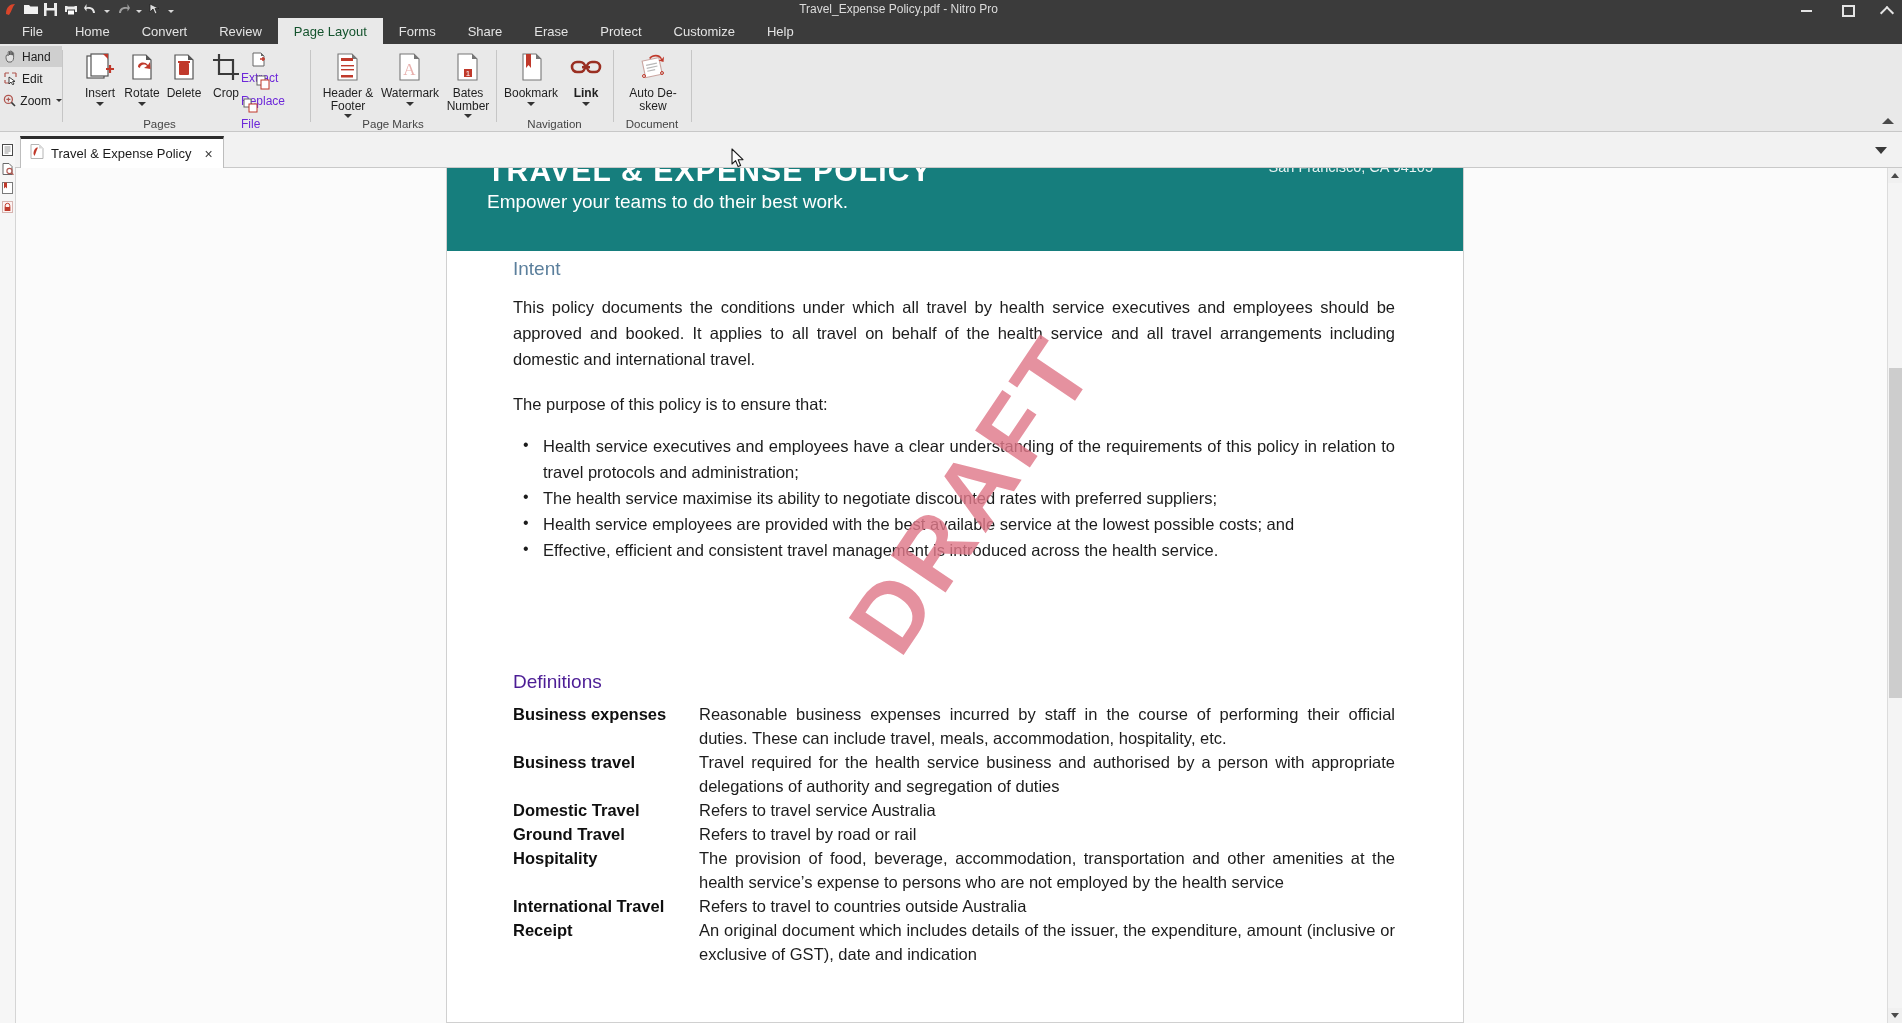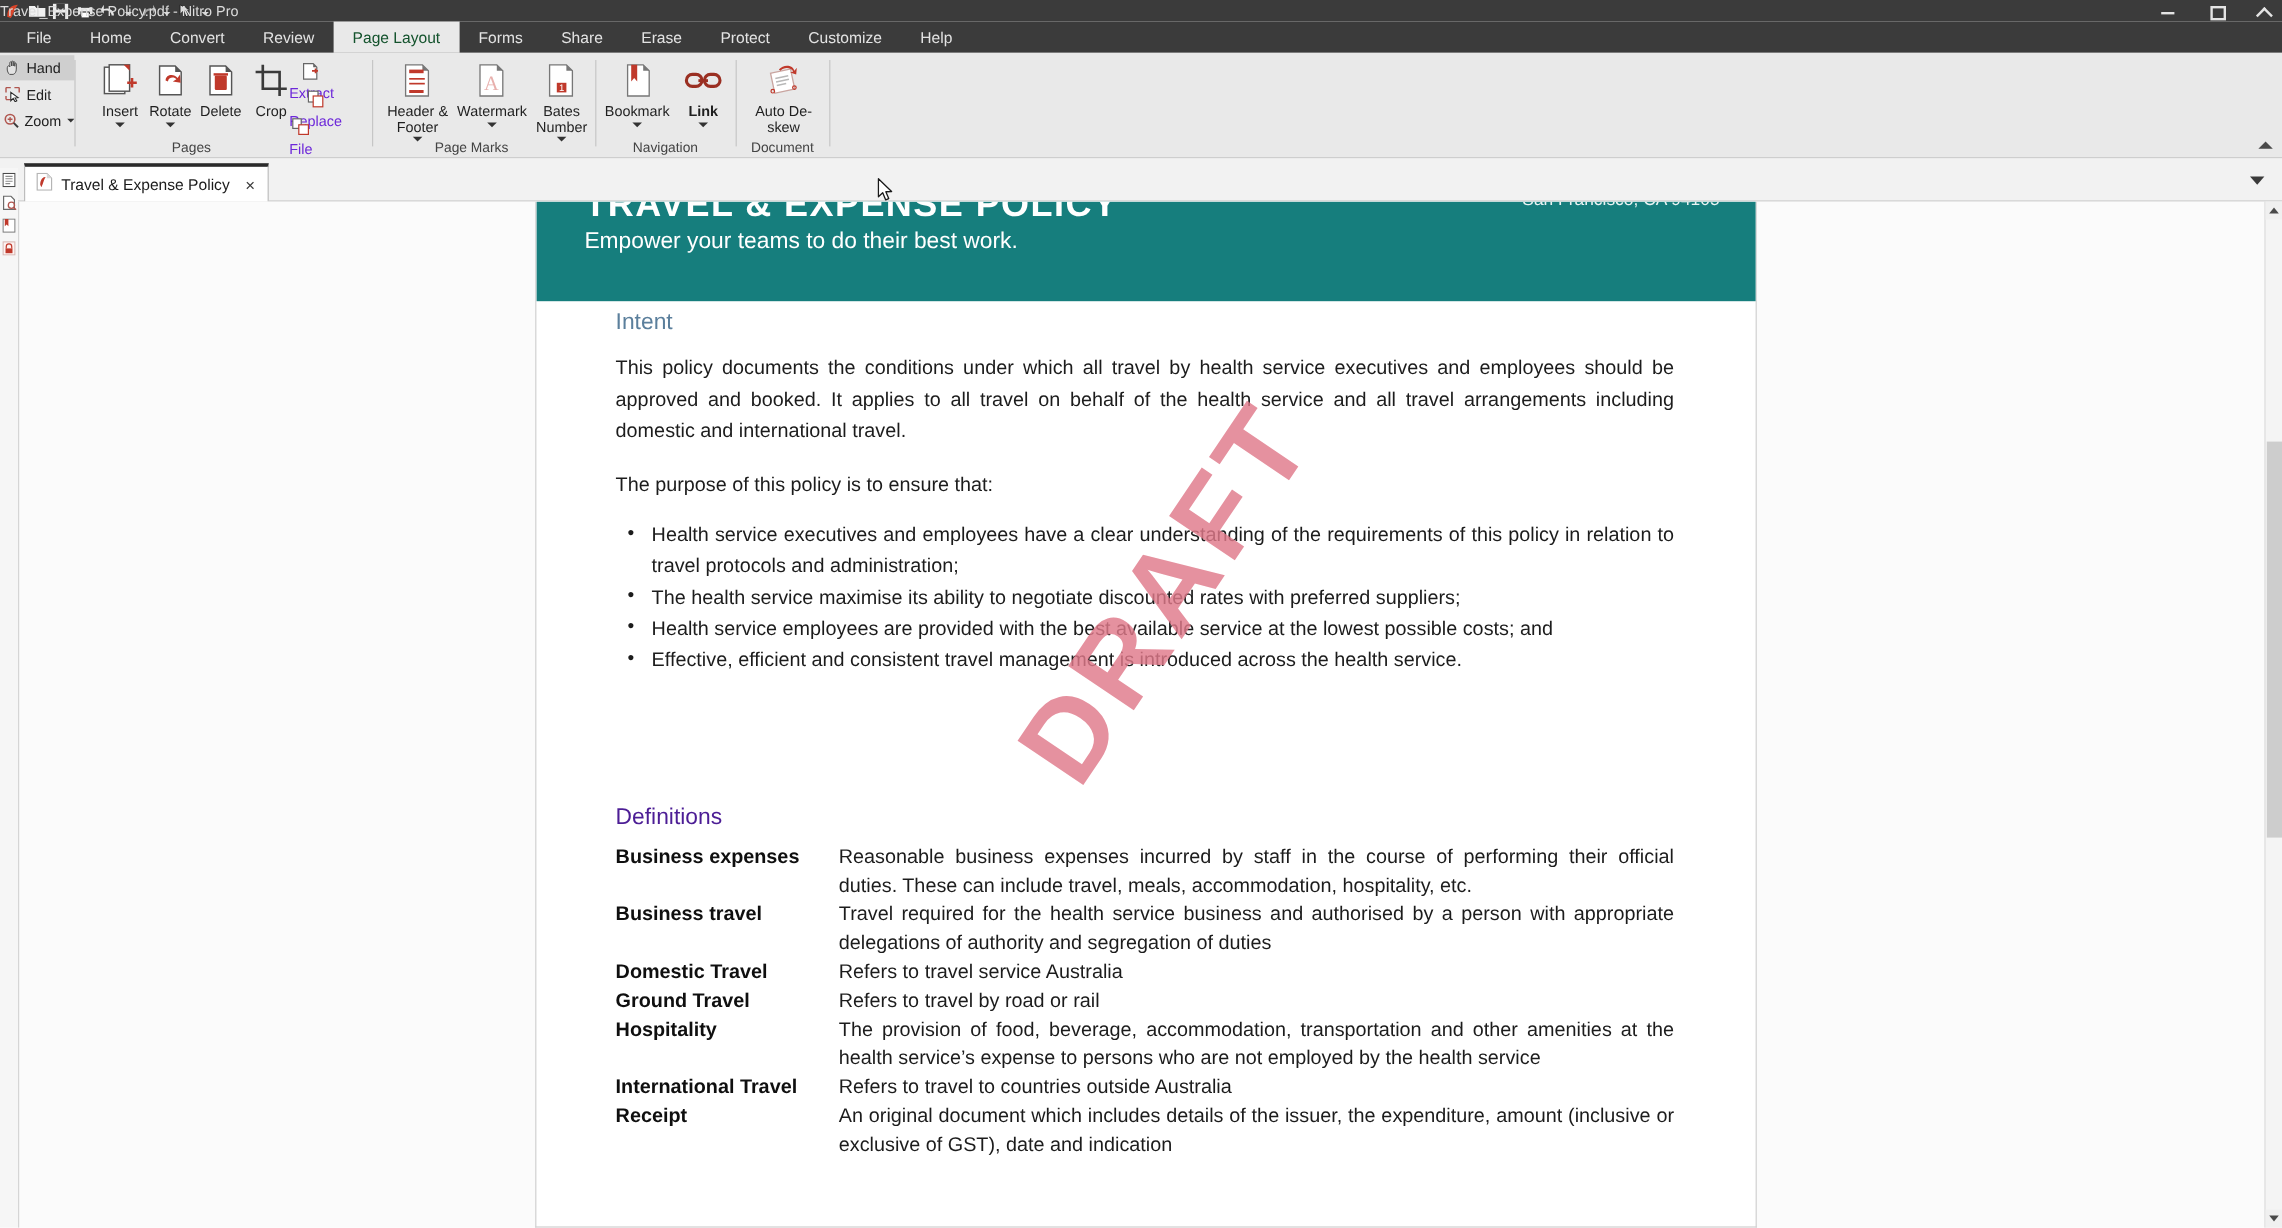--- a/index.html
+++ b/index.html
@@ -21,21 +21,21 @@
     display: flex; align-items: center; justify-content: center;
   }
   .qat-ico svg { display:block; }
   .qat-caret { width: 9px; height: 15px; display:flex; align-items:flex-end; justify-content:center; cursor:pointer; }
   .qat-caret::after {
     content: ""; border-left: 3px solid transparent; border-right: 3px solid transparent;
     border-top: 3px solid #d8d8d8; display:block; margin-bottom: 4px;
   }
   .win-title {
     position: absolute; left: 0; top: 0; width: 1797px; height: 18px;
-    text-align: left; font-size: 12px; line-height: 18px; color: #dcdcdc;
+    text-align: center; font-size: 12px; line-height: 18px; color: #dcdcdc;
     white-space: nowrap; overflow: hidden;
   }
   .win-btns { position: absolute; right: 6px; top: 0px; display: flex; gap: 22px; height: 18px; align-items: center; }
   .win-btn { width: 18px; height: 14px; position: relative; cursor: pointer; }
   .wb-min::after { content:""; position:absolute; left:3px; top:8px; width:11px; height:2px; background:#e4e4e4; }
   .wb-max::after { content:""; position:absolute; left:4px; top:3px; width:9px; height:8px; border:2px solid #e4e4e4; }
   .wb-chev::after {
     content:""; position:absolute; left:4px; top:6px; width:8px; height:8px;
     border-left:2px solid #e4e4e4; border-top:2px solid #e4e4e4; transform: rotate(45deg);
   }

